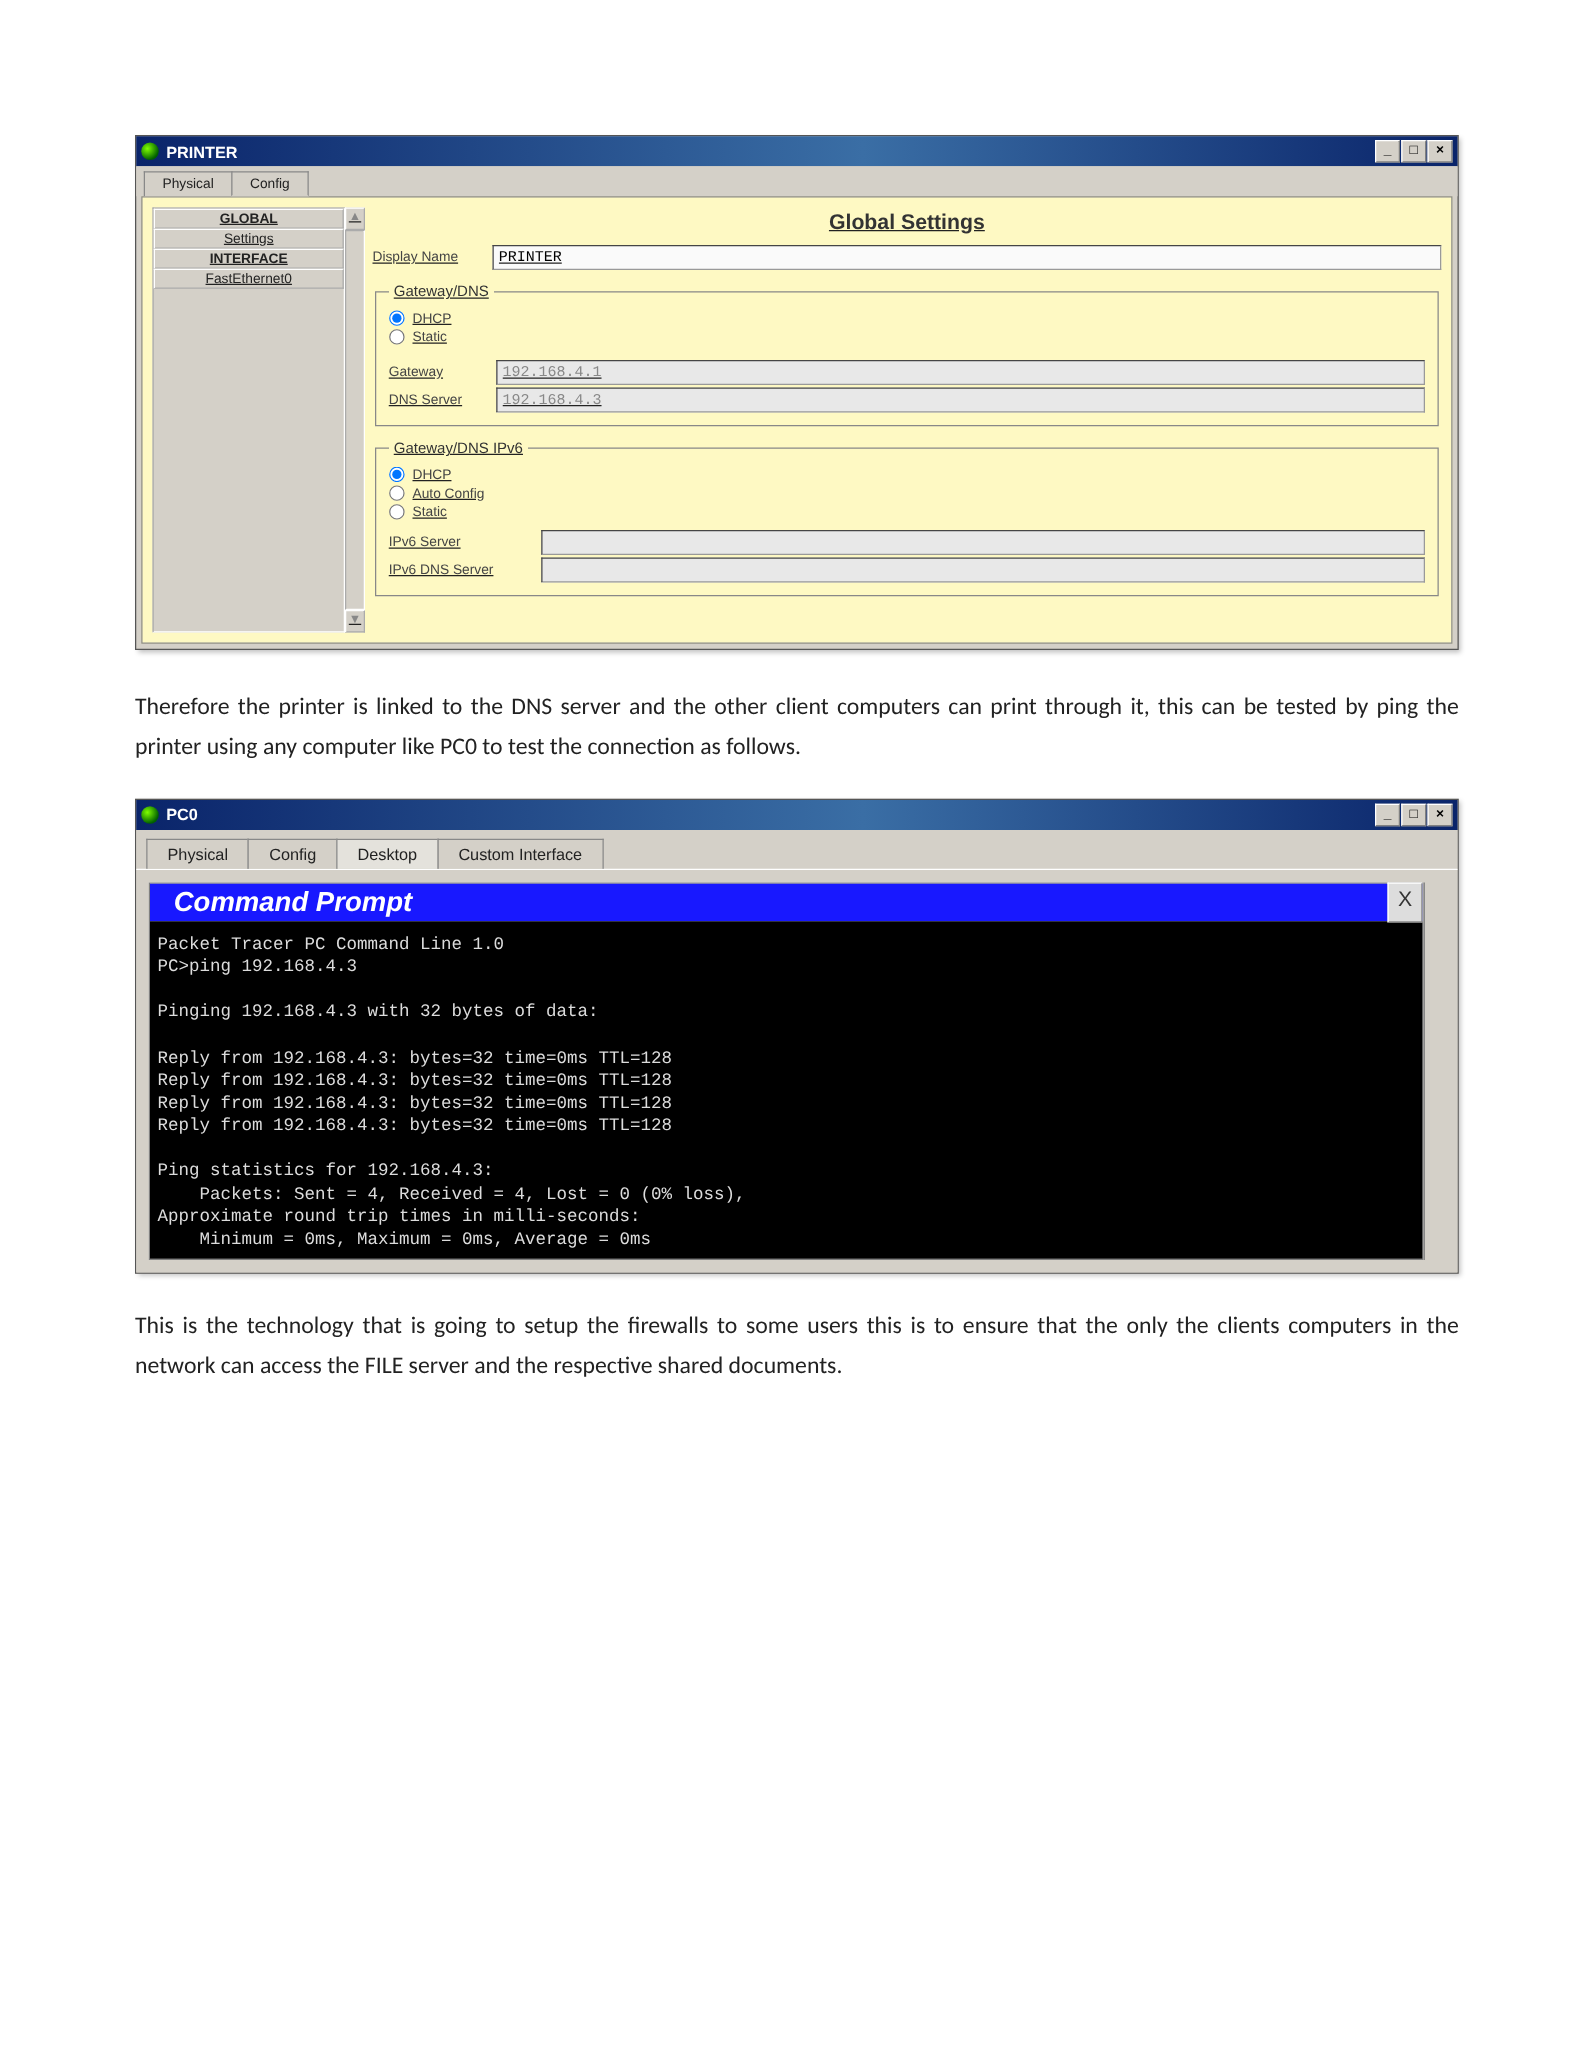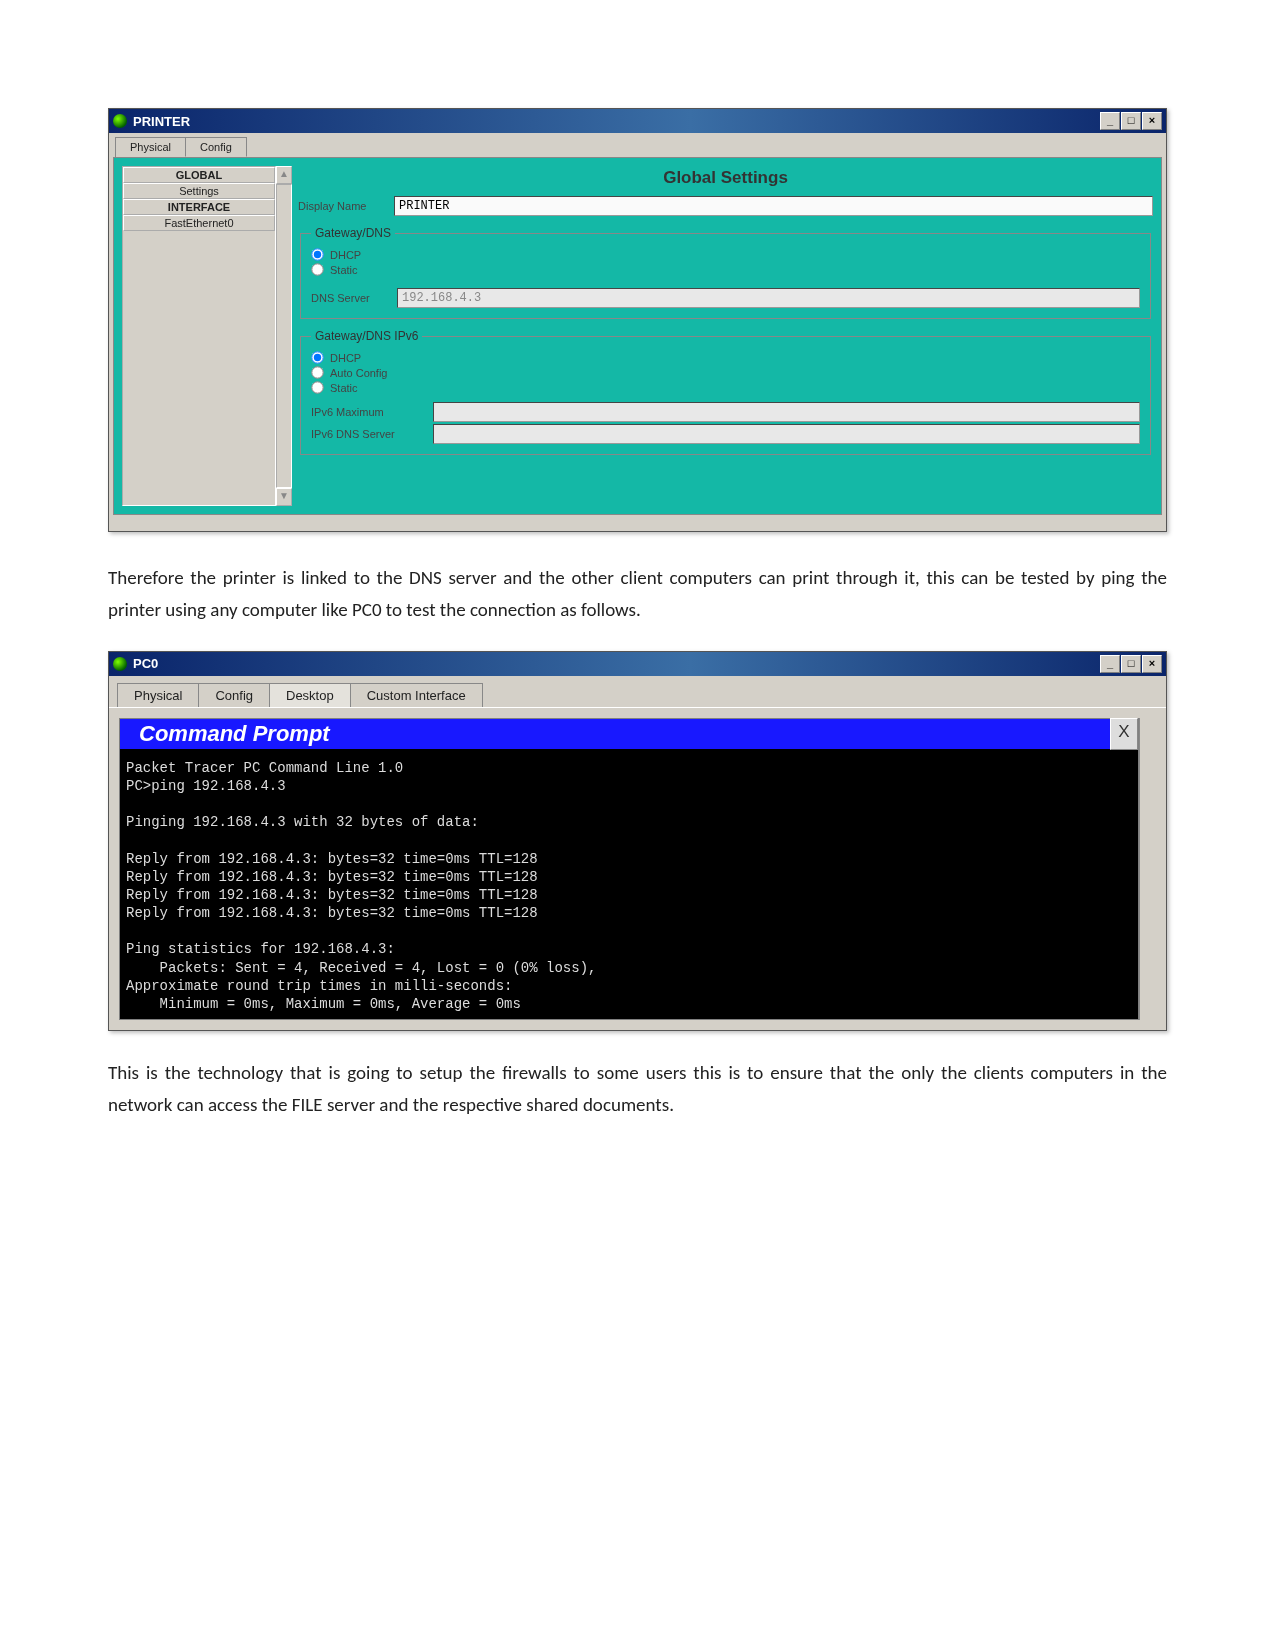--- a/index.html
+++ b/index.html
@@ -11,21 +11,21 @@
   .titlebar .tb-icon{width:14px;height:14px;border-radius:50%;
                      background:radial-gradient(circle at 35% 35%,#7fff00,#006000 70%);
                      margin-right:6px;}
   .titlebar .tb-spacer{flex:1;}
   .wctrl{display:flex;gap:0;}
   .wbtn{width:18px;height:16px;background:#d4d0c8;border:1px solid #808080;border-top-color:#fff;border-left-color:#fff;
         font:bold 11px/14px Arial;text-align:center;color:#000;cursor:pointer;margin-left:1px;}
   .tabstrip{display:flex;padding:4px 6px 0 6px;background:#d4d0c8;font:11px Tahoma,Arial;}
   .tab{border:1px solid #888;border-bottom:none;background:#d4d0c8;padding:3px 14px;margin-right:-1px;position:relative;}
   .tab.active{background:#d4d0c8;border-bottom:1px solid #d4d0c8;z-index:2;}
-  .clientarea{border:1px solid #888;margin:0 4px 16px 4px;background:#14b8a6;padding:8px;}
+  .clientarea{border:1px solid #888;margin:0 4px 4px 4px;background:#fef9c3;padding:8px;text-decoration:underline;}
   
   .cfg{display:flex;gap:6px;height:340px;}
   .sidepanel{width:170px;display:flex;}
   .sidelist{flex:1;background:#d4d0c8;border:1px inset #fff;font:11px Tahoma,Arial;text-align:center;}
   .sideh{border:1px outset #fff;padding:1px 0;font-weight:bold;background:#d4d0c8;}
   .sidei{border:1px outset #fff;padding:1px 16px;background:#d4d0c8;cursor:pointer;}
   .sidescroll{width:16px;display:flex;flex-direction:column;}
   .sbtn{border:1px outset #fff;background:#d4d0c8;height:16px;font:10px/14px Arial;text-align:center;color:#888;}
   .sfill{flex:1;background:#d4d0c8;border:1px inset #fff;}
   .mainpanel{flex:1;font:11px Tahoma,Arial;color:#444;}
@@ -103,20 +103,24 @@
             <label class="radio">
               <input type="radio" name="g4" checked="" style="">
               <span>DHCP</span>
             </label>
             <label class="radio">
               <input type="radio" name="g4" style="">
               <span>Static</span>
             </label>
             <div style="height:8px"></div>
             <div class="frow">
+              <span class="lbl" style="width:80px">Gateway</span>
+              <input class="txt" disabled="" value="192.168.4.1" style="">
+            </div>
+            <div class="frow">
               <span class="lbl" style="width:80px">DNS Server</span>
               <input class="txt" disabled="" value="192.168.4.3" style="">
             </div>
           </fieldset>
 
           <fieldset>
             <legend>Gateway/DNS IPv6</legend>
             <label class="radio">
               <input type="radio" name="g6" checked="" style="">
               <span>DHCP</span>
@@ -124,21 +128,21 @@
             <label class="radio">
               <input type="radio" name="g6" style="">
               <span>Auto Config</span>
             </label>
             <label class="radio">
               <input type="radio" name="g6" style="">
               <span>Static</span>
             </label>
             <div style="height:4px"></div>
             <div class="frow">
-              <span class="lbl" style="width:116px">IPv6 Maximum</span>
+              <span class="lbl" style="width:116px">IPv6 Server</span>
               <input class="txt" disabled="" value="" style="">
             </div>
             <div class="frow">
               <span class="lbl" style="width:116px">IPv6 DNS Server</span>
               <input class="txt" disabled="" value="" style="">
             </div>
           </fieldset>
         </div>
       </div>
     </div>

